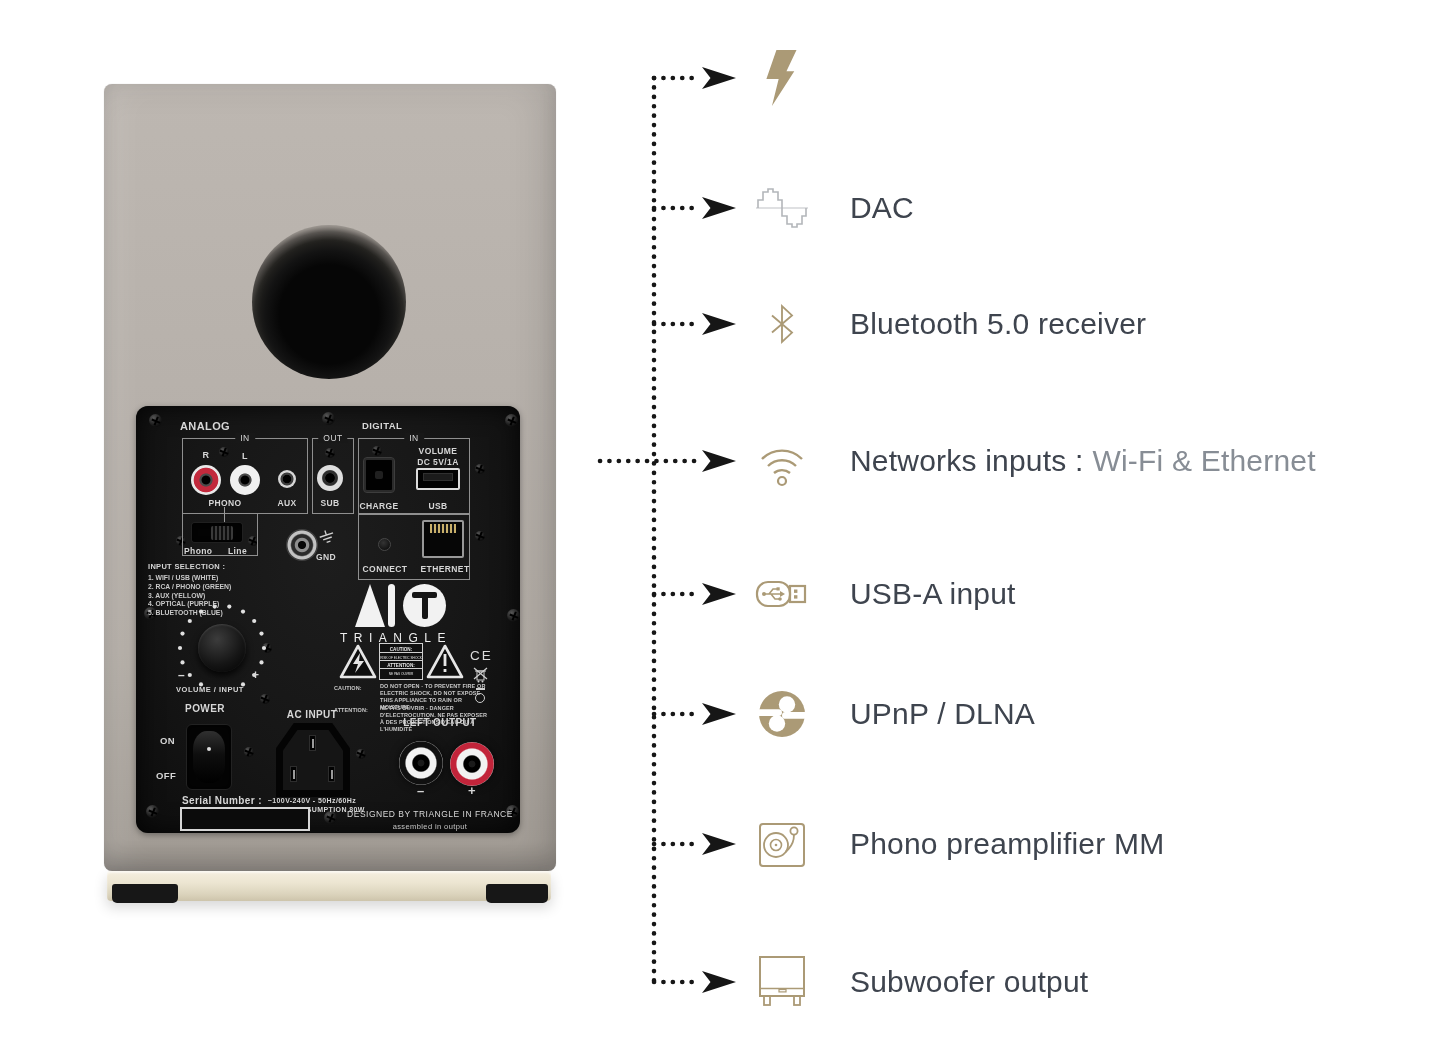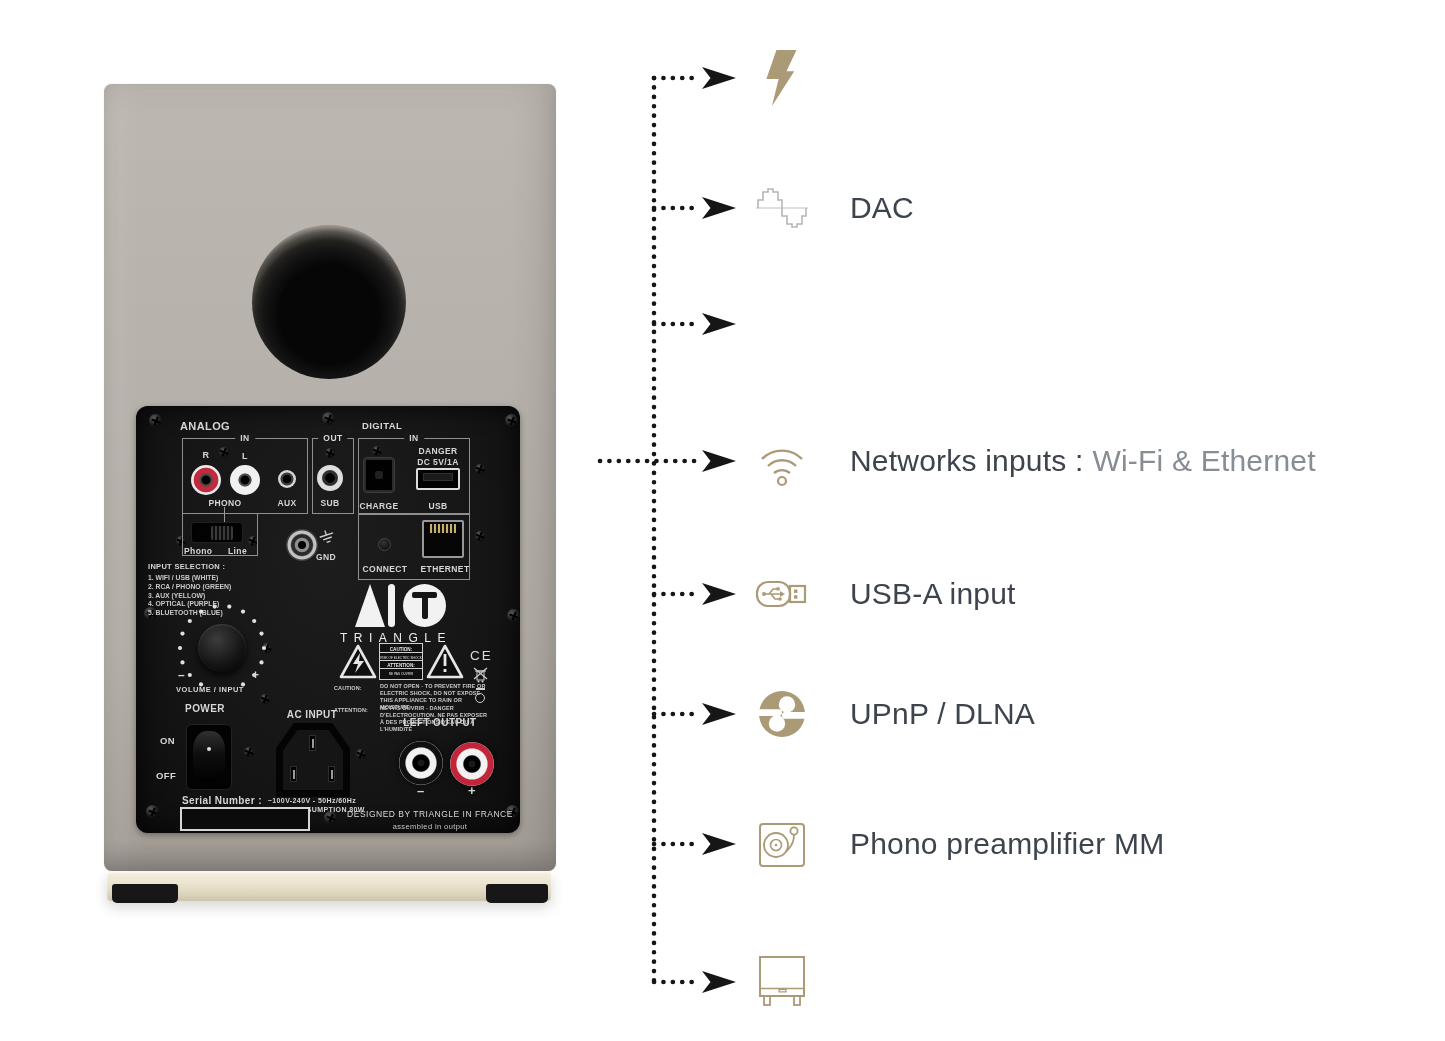--- a/index.html
+++ b/index.html
@@ -24,21 +24,21 @@
 
   
   .panel{position:absolute;left:136px;top:406px;width:384px;height:427px;border-radius:12px;
     background:radial-gradient(ellipse at 50% 35%, #1d1d1d 0%, #161616 55%, #0d0d0d 100%);
     box-shadow:inset 0 0 26px rgba(0,0,0,.8), 0 2px 6px rgba(0,0,0,.35);}
   .panel *{position:absolute;box-sizing:border-box;}
   .plabel{color:#d6d6d6;font-weight:bold;letter-spacing:.4px;white-space:nowrap;}
   .pc{text-align:center;}
   .pbox{border:1px solid #8f8f8f;}
   .pbox .tag{top:-6px;left:50%;transform:translateX(-50%);background:#181818;padding:0 5px;
-             font-size:8.5px;font-weight:bold;color:#d6d6d6;letter-spacing:.5px;white-space:nowrap;}
+             font-size:8.5px;font-weight:normal;color:#d6d6d6;letter-spacing:.5px;white-space:nowrap;}
   .jack{border-radius:50%;}
   .jack.red28{width:30px;height:30px;background:radial-gradient(circle,#000 0 19%,#4a4a4a 23% 29%,#c2293c 33% 56%,#e9e9e9 60% 80%,#6f6f6f 85% 95%,#333 100%);}
   .jack.white28{width:30px;height:30px;background:radial-gradient(circle,#000 0 19%,#4a4a4a 23% 29%,#f0f0f0 33% 80%,#6f6f6f 85% 95%,#333 100%);}
   .jack.aux{width:18px;height:18px;background:radial-gradient(circle,#000 0 30%,#3c3c3c 36% 48%,#d6d6d6 54% 82%,#555 88%);}
   .jack.sub{width:26px;height:26px;background:radial-gradient(circle,#000 0 24%,#2e2e2e 28% 40%,#dedede 46% 76%,#4f4f4f 82% 94%);}
   .jack.outw{width:44px;height:44px;background:radial-gradient(circle,#1a1a1a 0 10%,#000 12% 26%,#f2f2f2 30% 48%,#101010 52% 68%,#f4f4f4 72% 100%);box-shadow:0 0 8px rgba(0,0,0,.6);}
   .jack.outr{width:44px;height:44px;background:radial-gradient(circle,#1a1a1a 0 10%,#000 12% 26%,#f2f2f2 30% 48%,#c2243a 52% 68%,#f4f4f4 72% 100%);box-shadow:0 0 8px rgba(0,0,0,.6);}
   .screw{width:13px;height:13px;border-radius:50%;background:radial-gradient(circle at 35% 30%,#565656,#1c1c1c 55%,#000 92%);}
   .screw::before,.screw::after{content:"";position:absolute;left:50%;top:50%;background:#000;}
   .screw::before{width:9px;height:1.6px;transform:translate(-50%,-50%) rotate(22deg);}
@@ -149,21 +149,21 @@
     <span class="plabel pc" style="left:129px;top:92px;width:44px;font-size:8.5px">AUX</span>
     <span class="plabel pc" style="left:172px;top:92px;width:44px;font-size:8.5px">SUB</span>
     <span style="left:88px;top:101px;width:1px;height:17px;background:#9a9a9a"></span>
 
     <span class="switch-track">
       <span class="switch-thumb"></span>
     </span>
     <span class="plabel" style="left:48px;top:140px;font-size:8.5px;font-weight:bold">Phono</span>
     <span class="plabel" style="left:92px;top:140px;font-size:8.5px">Line</span>
 
-    <span class="plabel pc" style="left:272px;top:40px;width:60px;font-size:8.5px">DANGER</span>
+    <span class="plabel pc" style="left:272px;top:40px;width:60px;font-size:8.5px">VOLUME</span>
     <span class="plabel pc" style="left:272px;top:51px;width:60px;font-size:8.5px">DC  5V/1A</span>
     <span class="optport">
         <i></i>
       </span>
     <span class="usbport">
         <i></i>
       </span>
     <span class="plabel pc" style="left:213px;top:95px;width:60px;font-size:8.5px">CHARGE</span>
     <span class="plabel pc" style="left:272px;top:95px;width:60px;font-size:8.5px">USB</span>
 
@@ -319,20 +319,28 @@
   <div class="feature-row" style="top:176px">
     <div class="feature-icon">
       <svg width="62" height="56" viewBox="0 0 56 56">
         <path d="M2 28 H54" stroke="#d4d6d8" stroke-width="1.4" fill="none"></path>
         <path d="M4 28 V20 H9 V12 H14 V9 H19 V12 H24 V20 H28 V36 H33 V44 H38 V47 H43 V44 H48 V36 H52 V28" stroke="#b3b6ba" stroke-width="1.6" fill="none"></path>
       </svg>
     </div>
     <div class="feature-label">DAC</div>
   </div>
 
+  <div class="feature-row" style="top:292px">
+    <div class="feature-icon">
+      <svg width="40" height="60" viewBox="0 0 56 56">
+          <path class="gold-stroke" stroke-width="2.6" d="M14 16 L42 40 L28 53 L28 3 L42 16 L14 40"></path>
+        </svg>
+    </div>
+    <div class="feature-label">Bluetooth 5.0 receiver</div>
+  </div>
 
   <div class="feature-row" style="top:562px">
     <div class="feature-icon">
       <svg width="58" height="56" viewBox="0 0 56 56">
         <rect class="gold-stroke" stroke-width="2.2" x="3" y="16" width="33" height="24" rx="11"></rect>
         <rect class="gold-stroke" stroke-width="2.2" x="36" y="20" width="15" height="16"></rect>
         <rect x="40" y="23.5" width="3.4" height="3.4" fill="#ab9a76"></rect>
         <rect x="40" y="29.2" width="3.4" height="3.4" fill="#ab9a76"></rect>
         <circle cx="10" cy="28" r="2" fill="#ab9a76"></circle>
         <path class="gold-stroke" stroke-width="1.6" d="M10 28 H27 M15 28 L19 23 H23 M17 28 L21 33 H25"></path>
@@ -388,15 +396,16 @@
   <div class="feature-row" style="top:950px">
     <div class="feature-icon">
       <svg width="56" height="58" viewBox="0 0 56 58">
         <rect class="gold-stroke" stroke-width="2" x="6" y="4" width="44" height="39"></rect>
         <path class="gold-stroke" stroke-width="1.6" d="M6 35.5 H50"></path>
         <rect class="gold-stroke" stroke-width="1.2" x="25" y="36.5" width="7" height="2.4"></rect>
         <rect class="gold-stroke" stroke-width="1.8" x="10" y="43" width="6" height="9"></rect>
         <rect class="gold-stroke" stroke-width="1.8" x="40" y="43" width="6" height="9"></rect>
       </svg>
     </div>
+    <div class="feature-label">Subwoofer output</div>
   </div>
 
 </div>
 
 </body></html>

